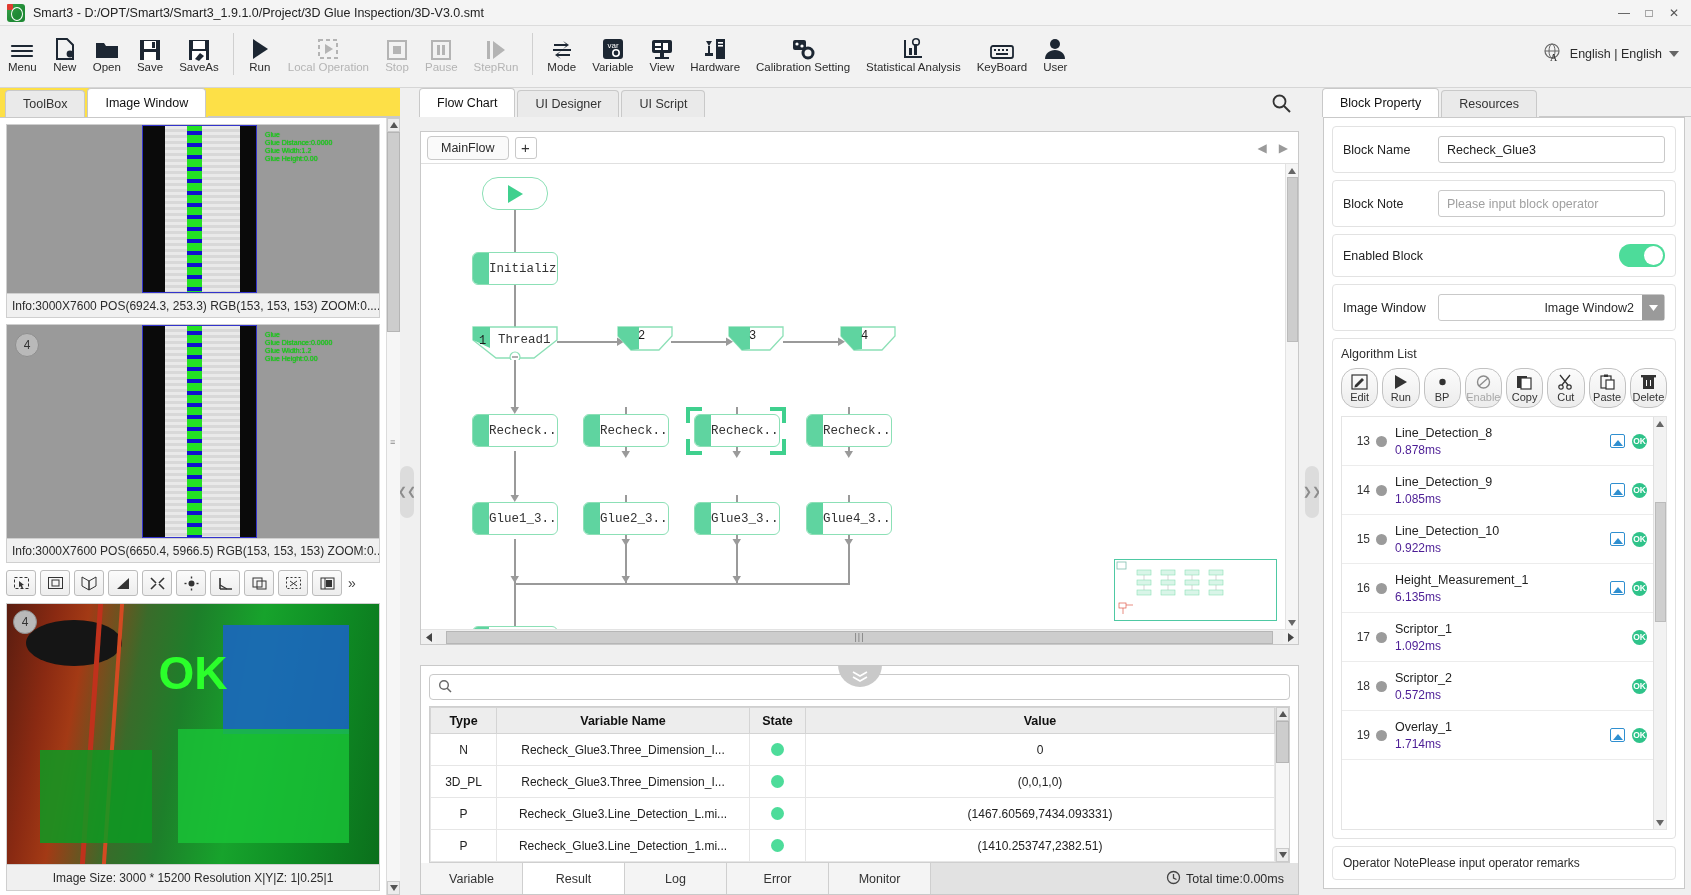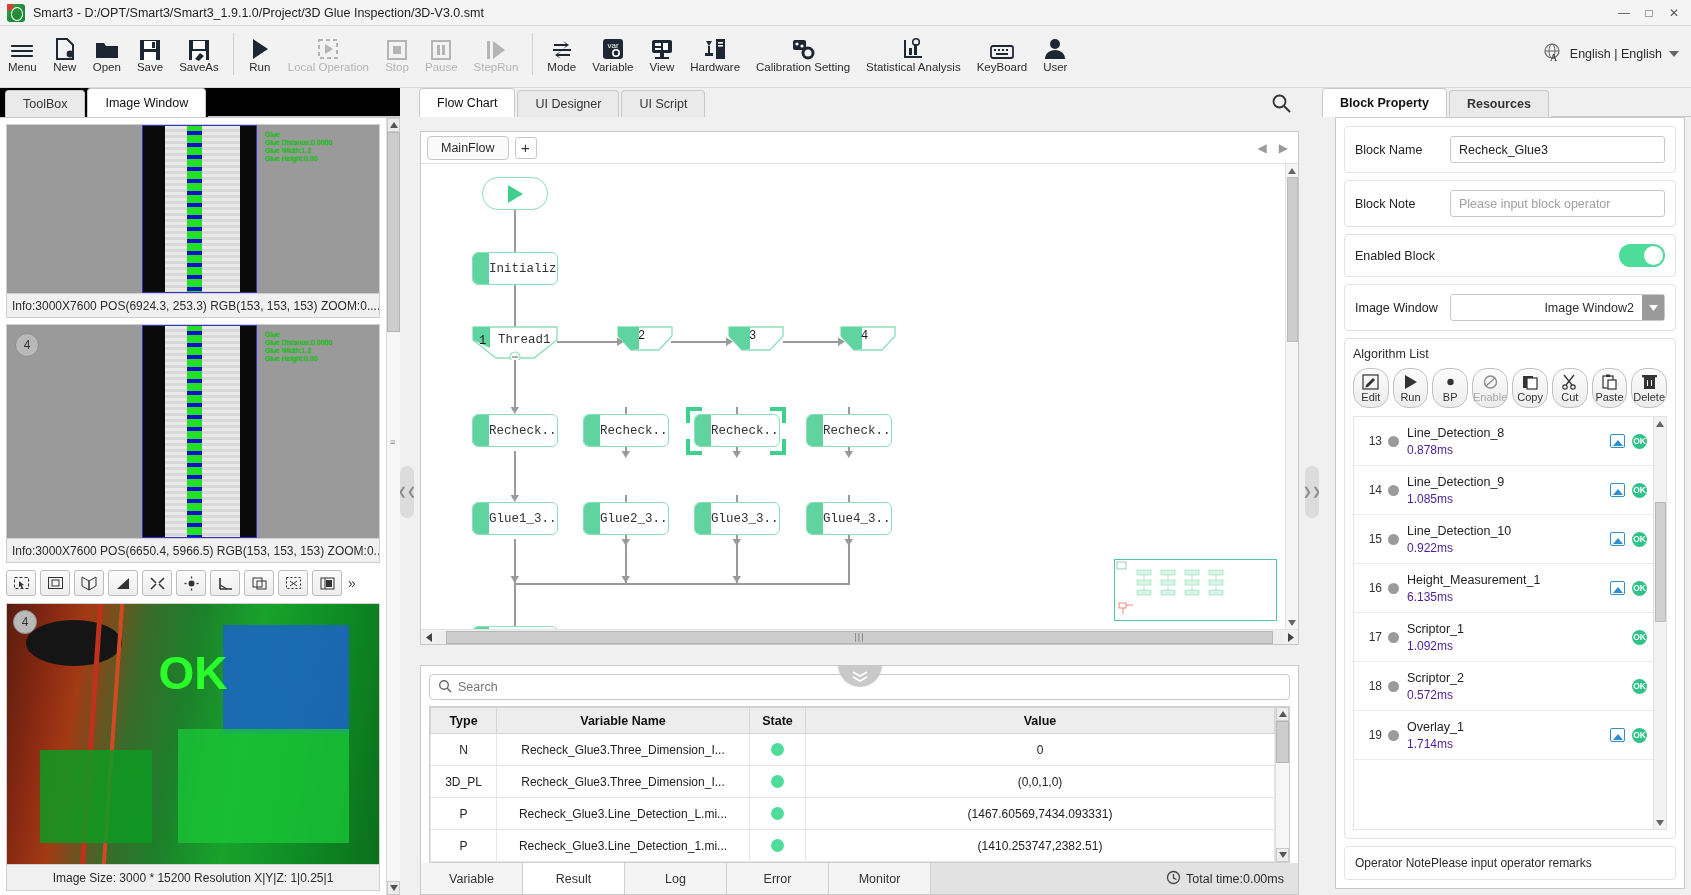--- a/index.html
+++ b/index.html
@@ -35,21 +35,21 @@
   .lang{ margin-left:auto; display:flex; align-items:center; gap:7px; padding-right:12px; height:50px; }
   .lang .ltxt{ font-size:12.5px; }
   .caret{ width:0;height:0;border-left:5px solid transparent;border-right:5px solid transparent;
       border-top:6px solid #666; }
 
   
   .body{ flex:1; display:flex; min-height:0; }
 
   
   .left{ width:400px; flex:0 0 400px; display:flex; flex-direction:column; background:#f0f0f0; min-height:0; }
-  .tabrow{ display:flex; height:29px; align-items:flex-end; padding-left:5px; background:#000000; flex:0 0 29px;justify-content:space-between;}
+  .tabrow{ display:flex; height:29px; align-items:flex-end; padding-left:5px; background:#fde047; flex:0 0 29px;justify-content:space-between;}
   .tab{ height:27px; padding:0 17px; display:flex; align-items:center; font-size:12.5px;
       border:1px solid #c9c9c9; border-bottom:none; border-radius:4px 4px 0 0; background:#eaeaea; color:#333;
       margin-right:2px; cursor:default;}
   .tab.active{ background:#fff; height:29px; color:#111; }
   .tabfill{ flex:1; border-bottom:1px solid #c9c9c9; }
 
   .leftbody{ flex:1; display:flex; min-height:0; border-top:1px solid #c9c9c9; }
   .leftcol{ flex:1; display:flex; flex-direction:column; min-width:0; background:#fff; }
   .imgpane{ position:relative; background:#9a9a9a; overflow:hidden; border:1px solid #cfcfcf;
       margin:6px 6px 0 6px; }
@@ -162,22 +162,22 @@
   .tvscroll{ width:14px;flex:0 0 14px;background:#f0f0f0;border-left:1px solid #dcdcdc;
       display:flex;flex-direction:column;align-items:center;}
   .bottomtabs{ height:31px; flex:0 0 31px; display:flex; align-items:stretch; background:#e2e2e2; }
   .btab{ width:102px; display:flex;align-items:center;justify-content:center;font-size:12.5px;
       background:#f4f4f4; border-right:1px solid #cfcfcf; color:#333; }
   .btab.active{ background:#fff; }
   .totaltime{ margin-left:auto; display:flex;align-items:center; gap:5px; padding-right:14px; font-size:12.5px;}
 
   
   .right{ width:372px; flex:0 0 372px; display:flex; flex-direction:column; background:#f0f0f0; min-height:0; }
-  .rtabs{ display:flex; height:29px; align-items:flex-end; padding-left:3px; flex:0 0 29px;font-weight:bold;}
-  .rbody{ flex:1; border:1px solid #c9c9c9; background:#fff; margin:0 6px 6px 16px; display:flex;
+  .rtabs{ display:flex; height:29px; align-items:flex-end; padding-left:3px; flex:0 0 29px;}
+  .rbody{ flex:1; border:1px solid #c9c9c9; background:#fff; margin:0 6px 6px 4px; display:flex;
       flex-direction:column; min-height:0; padding:8px 8px 0 8px; }
   .prop{ border:1px solid #e2e2e2; border-radius:4px; margin-bottom:7px; padding:9px 10px;
       display:flex; align-items:center; }
   .prop .plabel{ width:95px; font-size:12.5px; color:#222; flex:0 0 95px;}
   .prop .pinput{ flex:1; height:27px; border:1px solid #c9c9c9; border-radius:3px; background:#fff;
       display:flex; align-items:center; padding:0 8px; font-size:12.5px; color:#222; }
   .prop .pinput.placeholder{ color:#a0a0a0; }
   .toggle{ margin-left:auto; width:46px;height:23px;border-radius:12px;background:#4ddc9a;position:relative;}
   .toggle:after{content:"";position:absolute;right:2px;top:2px;width:19px;height:19px;border-radius:50%;background:#fff;}
   .combo{ flex:1; height:27px; border:1px solid #c9c9c9; border-radius:3px; display:flex; align-items:center;}
@@ -836,21 +836,20 @@
               <path d="M2 2l7 4 7-4M2 7l7 4 7-4" fill="none" stroke="#fff" stroke-width="1.6"></path>
             </svg>
         </div>
         <div class="searchbox">
           <span>
             <svg width="14" height="14" viewBox="0 0 14 14">
                 <circle cx="6" cy="6" r="4.3" fill="none" stroke="#666" stroke-width="1.4"></circle>
                 <line x1="9.2" y1="9.2" x2="13" y2="13" stroke="#666" stroke-width="1.5"></line>
               </svg>
           </span>
-          <input type="text" placeholder="Search" style="">
         </div>
 
         <div class="tablewrap">
           <table class="vt">
             <colgroup>
                 <col style="width:66px">
                 <col style="width:253px">
                 <col style="width:56px">
                 <col>
               </colgroup>

